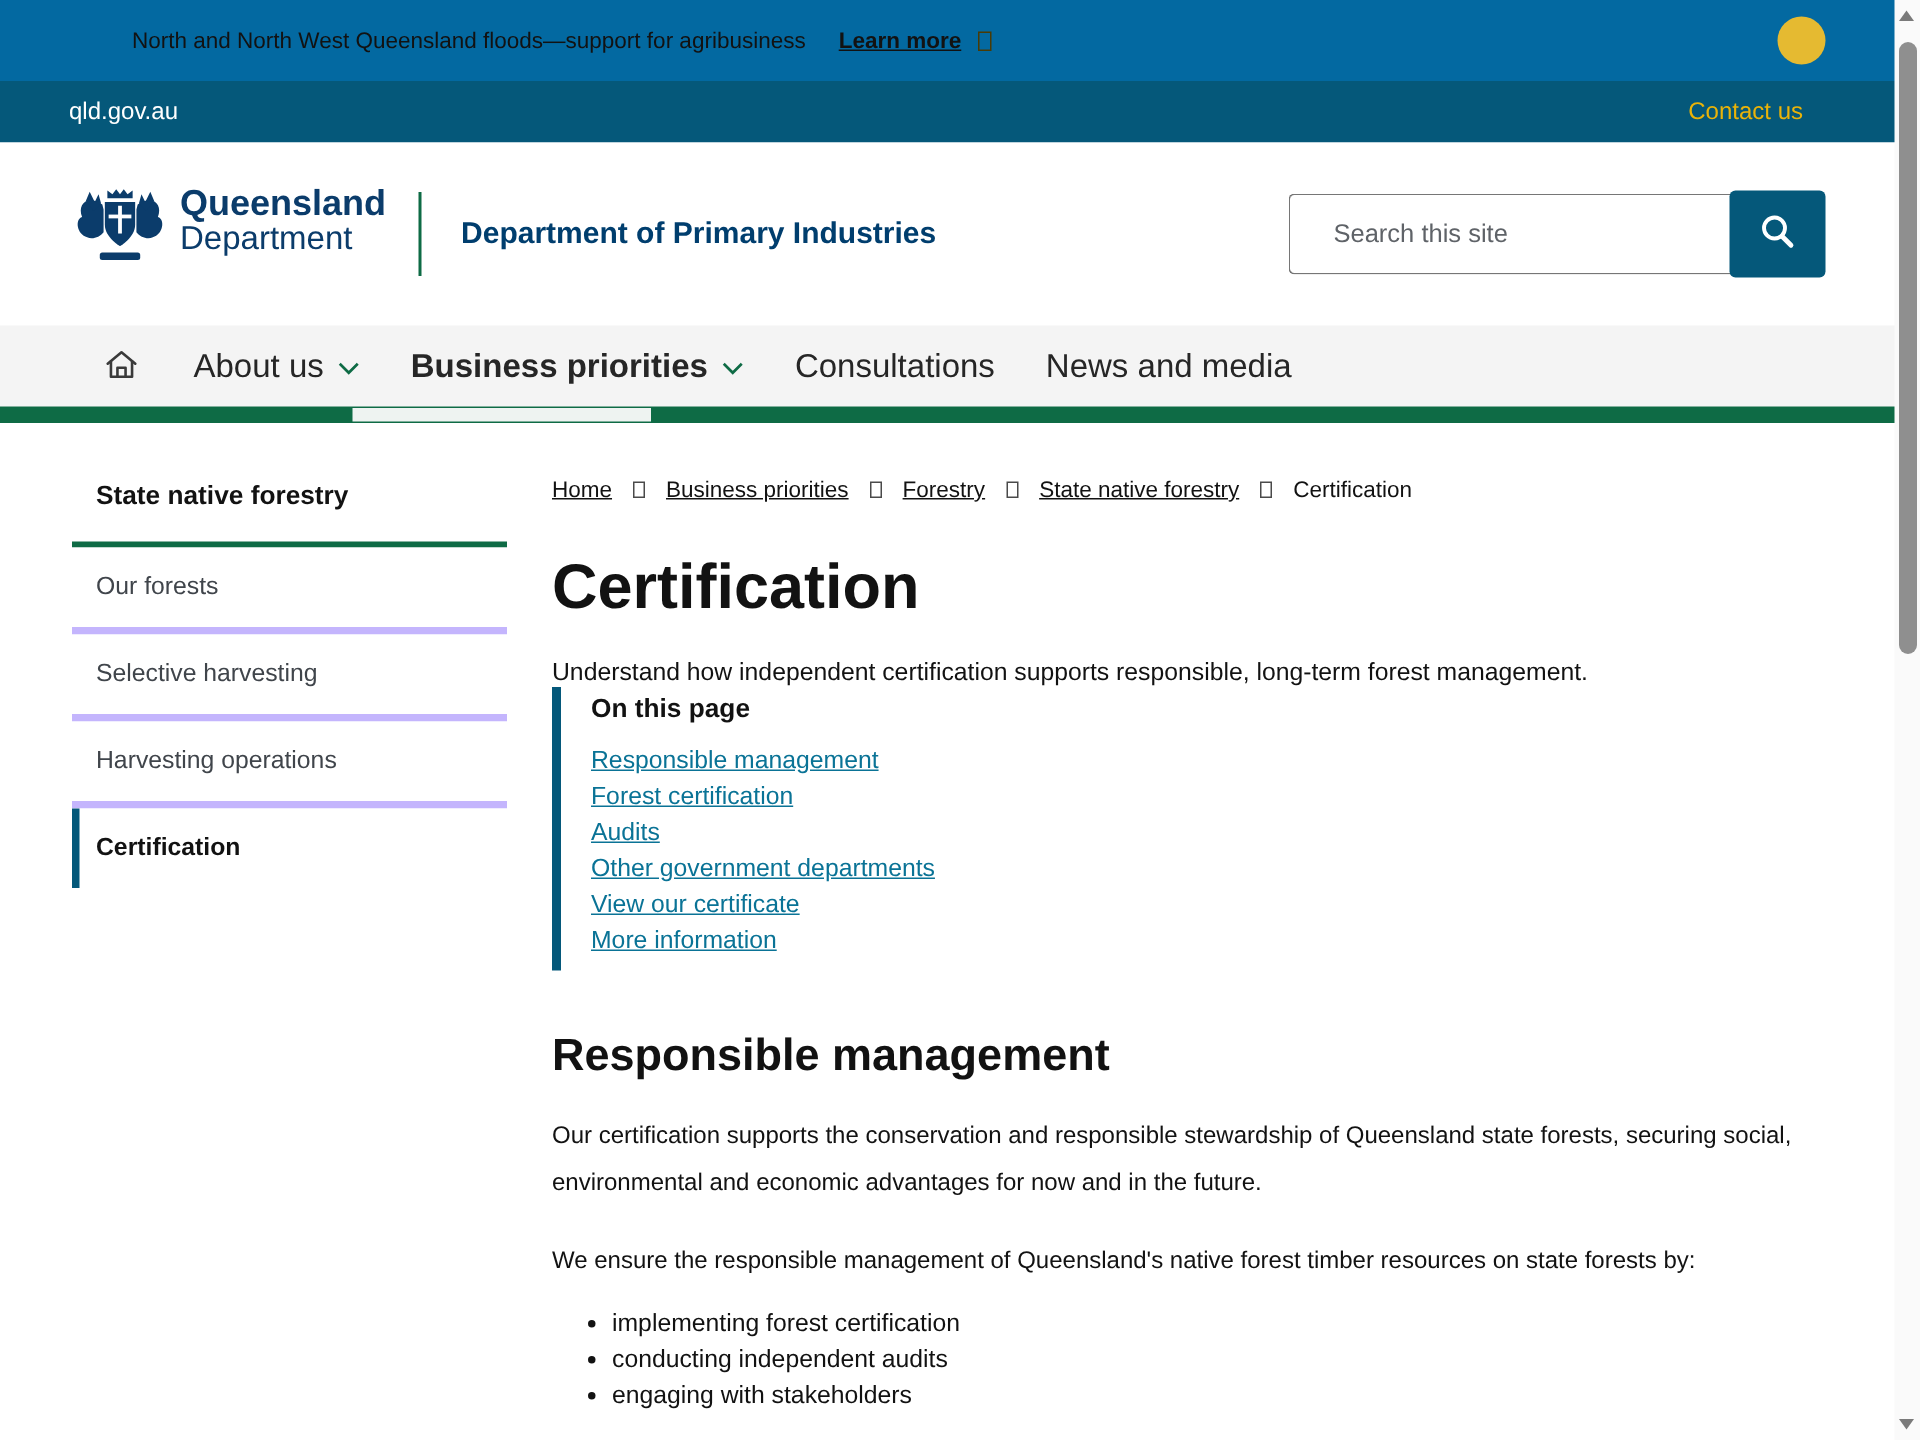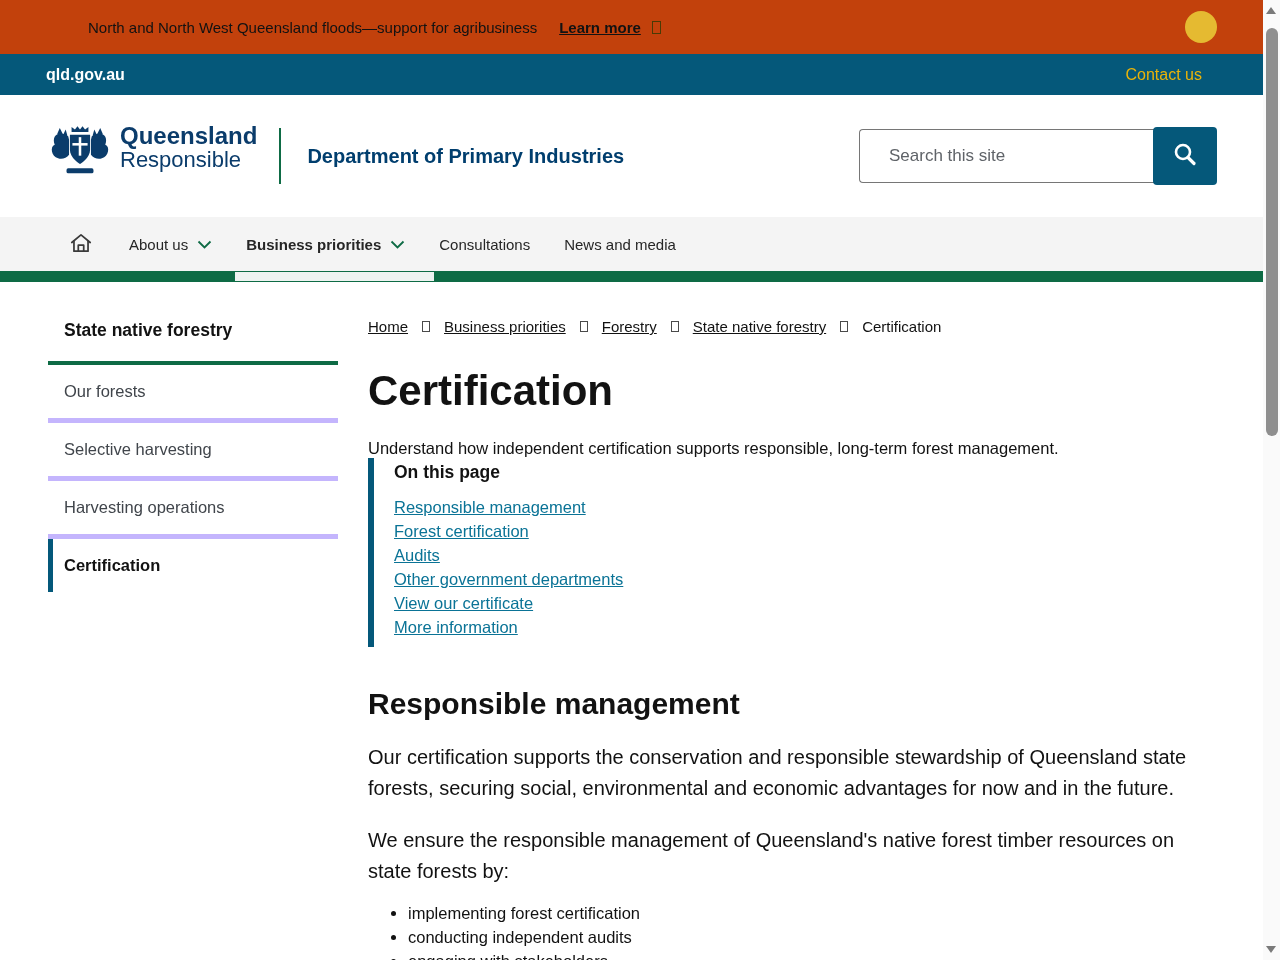--- a/index.html
+++ b/index.html
@@ -7,21 +7,21 @@
   body {
     font-family: "Liberation Sans", sans-serif;
     background: #ffffff;
     color: #121212;
     position: relative;
   }
   a { cursor: pointer; }
 
   
   .banner {
-    height: 54px; background: #c2410c;
+    height: 54px; background: #0369a1;
     display: flex; align-items: center;
     padding-left: 88px; font-size: 15px; color: #121212;
     position: relative;
   }
   .banner-link {
     font-weight: bold; text-decoration: underline; color: #121212;
     margin-left: 22px;
   }
   .ext-icon {
     display: inline-block; width: 9px; height: 13px;
@@ -32,21 +32,21 @@
     width: 32px; height: 32px; border-radius: 50%;
     background: #E5BA31; border: none; cursor: pointer;
   }
 
   
   .topbar {
     height: 41px; background: #05587A; color: #fff;
     display: flex; align-items: center; justify-content: space-between;
     padding: 0 78px 0 46px; font-size: 16px;
   }
-  .topbar .site { font-weight: bold; color: #fff; text-decoration: none; }
+  .topbar .site { font-weight: normal; color: #fff; text-decoration: none; }
   .topbar .contact { color: #eab308; text-decoration: none; }
 
   
   .header { height: 122px; background: #fff; display: flex; align-items: center; }
   .logo { display: flex; align-items: flex-start; margin-left: 48px; text-decoration: none; }
   .logo-text { margin-left: 8px; color: #0B3C6B; line-height: 1.04; }
   .logo-text .l1 { font-size: 24px; font-weight: bold; }
   .logo-text .l2 { font-size: 22px; }
   .header-divider { width: 2px; height: 56px; background: #0E6B45; margin: 0 26px 0 22px; }
   .dept-title { font-size: 20px; font-weight: bold; color: #003E6E; text-decoration: none; }
@@ -65,21 +65,21 @@
   }
 
   
   .nav {
     height: 54px; background: #F4F4F4;
     display: flex; align-items: center; font-size: 16.5px; color: #262626;
   }
   .nav-home { margin-left: 68px; margin-right: 35px; display: flex; align-items: center; cursor: pointer; background: none; border: none; }
   .nav-item {
     background: none; border: none; font-family: "Liberation Sans", sans-serif;
-    font-size: 15px; color: #262626; margin-right: 34px; cursor: pointer;
+    font-size: 22px; color: #262626; margin-right: 34px; cursor: pointer;
     display: flex; align-items: center; gap: 9px;
   }
   .nav-item.active { font-weight: bold; }
   .greenbar { height: 11px; background: #0E6B45; position: relative; }
   .greenbar .active-seg {
     position: absolute; left: 235px; width: 199px; top: 1px; bottom: 1px;
     background: #EEF3F1;
   }
 
   
@@ -113,21 +113,21 @@
   .intro { font-size: 16.5px; margin-top: 24px; }
 
   .otp { border-left: 6px solid #04587A; padding: 4px 0 8px 20px; }
   .otp-title { font-size: 17.5px; font-weight: bold; margin-bottom: 12px; }
   .otp a {
     display: table; color: #0A7396; font-size: 16.5px; line-height: 24px;
     text-decoration: underline;
   }
 
   h2.section-heading { font-size: 30px; font-weight: bold; color: #121212; margin-top: 40px; }
-  .content p.body { font-size: 20px; line-height: 31px; margin-top: 21px; }
+  .content p.body { font-size: 16px; line-height: 31px; margin-top: 21px; }
   .content ul { margin-top: 14px; padding-left: 40px; }
   .content li { font-size: 16.5px; line-height: 24px; }
 
   
   .scrollbar {
     position: absolute; top: 0; right: 0; width: 17px; height: 960px;
     background: #FAFAFA; z-index: 50;
   }
   .scroll-up, .scroll-down {
     position: absolute; left: 3px; width: 0; height: 0;
@@ -165,21 +165,21 @@
         <rect x="29" y="22" width="18" height="3" fill="#fff"></rect>
         <path d="M24,14 C12,6 4,14 8,24 C2,26 4,38 12,40 C16,42 22,40 25,36 L25,18 Z"></path>
         <path d="M52,14 C64,6 72,14 68,24 C74,26 72,38 64,40 C60,42 54,40 51,36 L51,18 Z"></path>
         <path d="M14,4 l4,8 3,-6 2,7 -6,6 -6,-8 z"></path>
         <path d="M62,4 l-4,8 -3,-6 -2,7 6,6 6,-8 z"></path>
         <rect x="22" y="52" width="32" height="6" rx="2"></rect>
       </svg>
     </span>
     <span class="logo-text">
       <div class="l1">Queensland</div>
-      <div class="l2">Responsible</div>
+      <div class="l2">Department</div>
     </span>
   </a>
   <span class="header-divider"></span>
   <a class="dept-title">Department of Primary Industries</a>
   <div class="search">
     <input type="text" placeholder="Search this site" style="">
     <button>
       <span>
         <svg width="28" height="28" viewBox="0 0 28 28" fill="none">
           <circle cx="12" cy="11" r="7" stroke="#fff" stroke-width="2.6"></circle>

